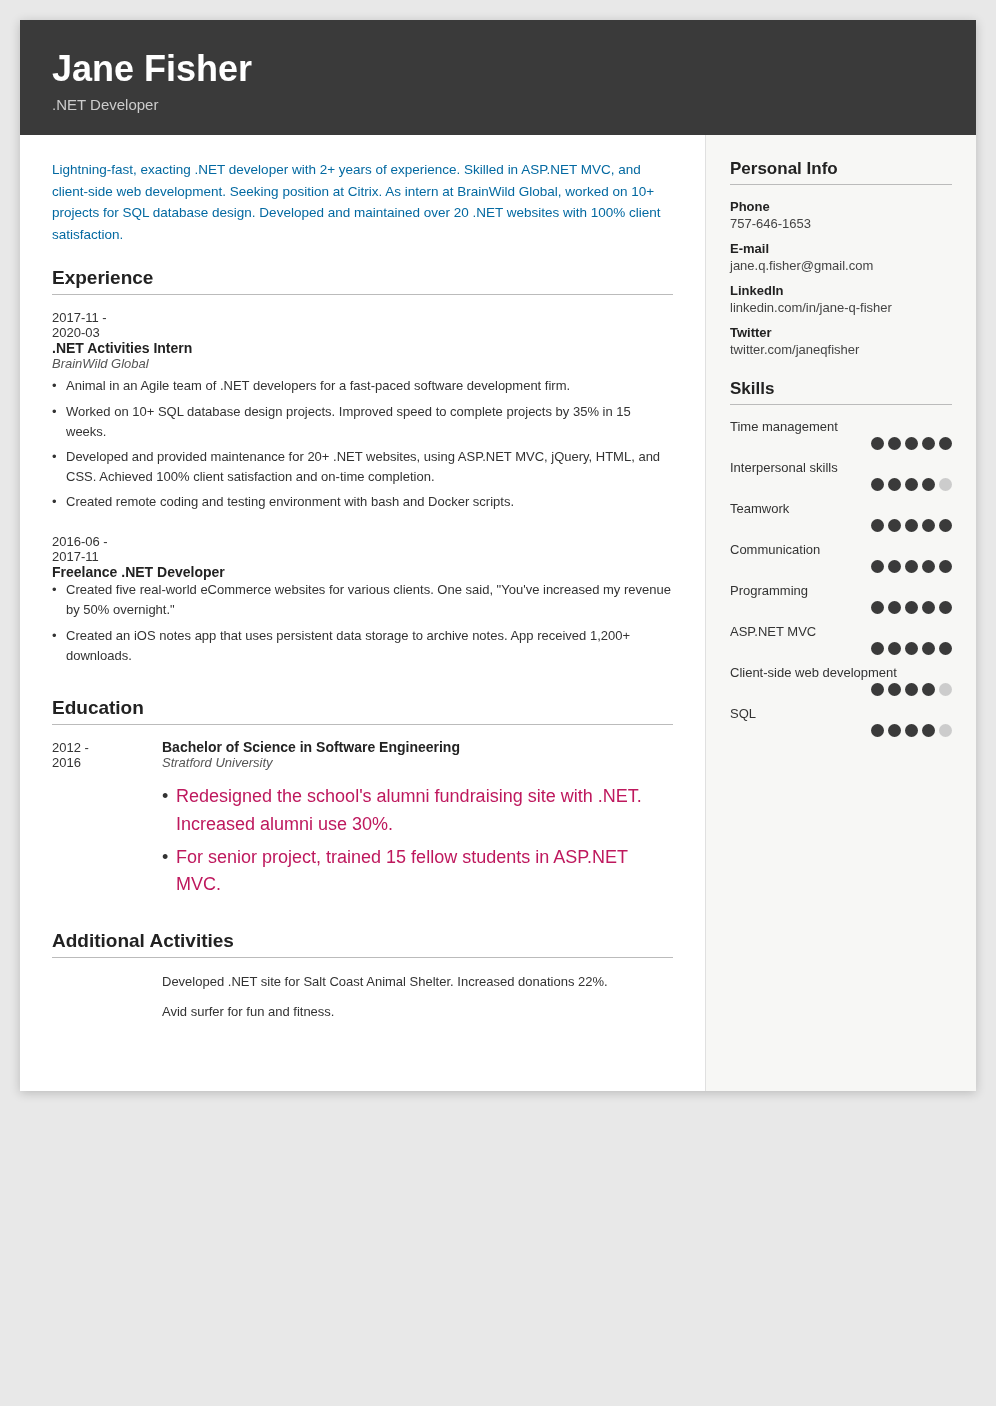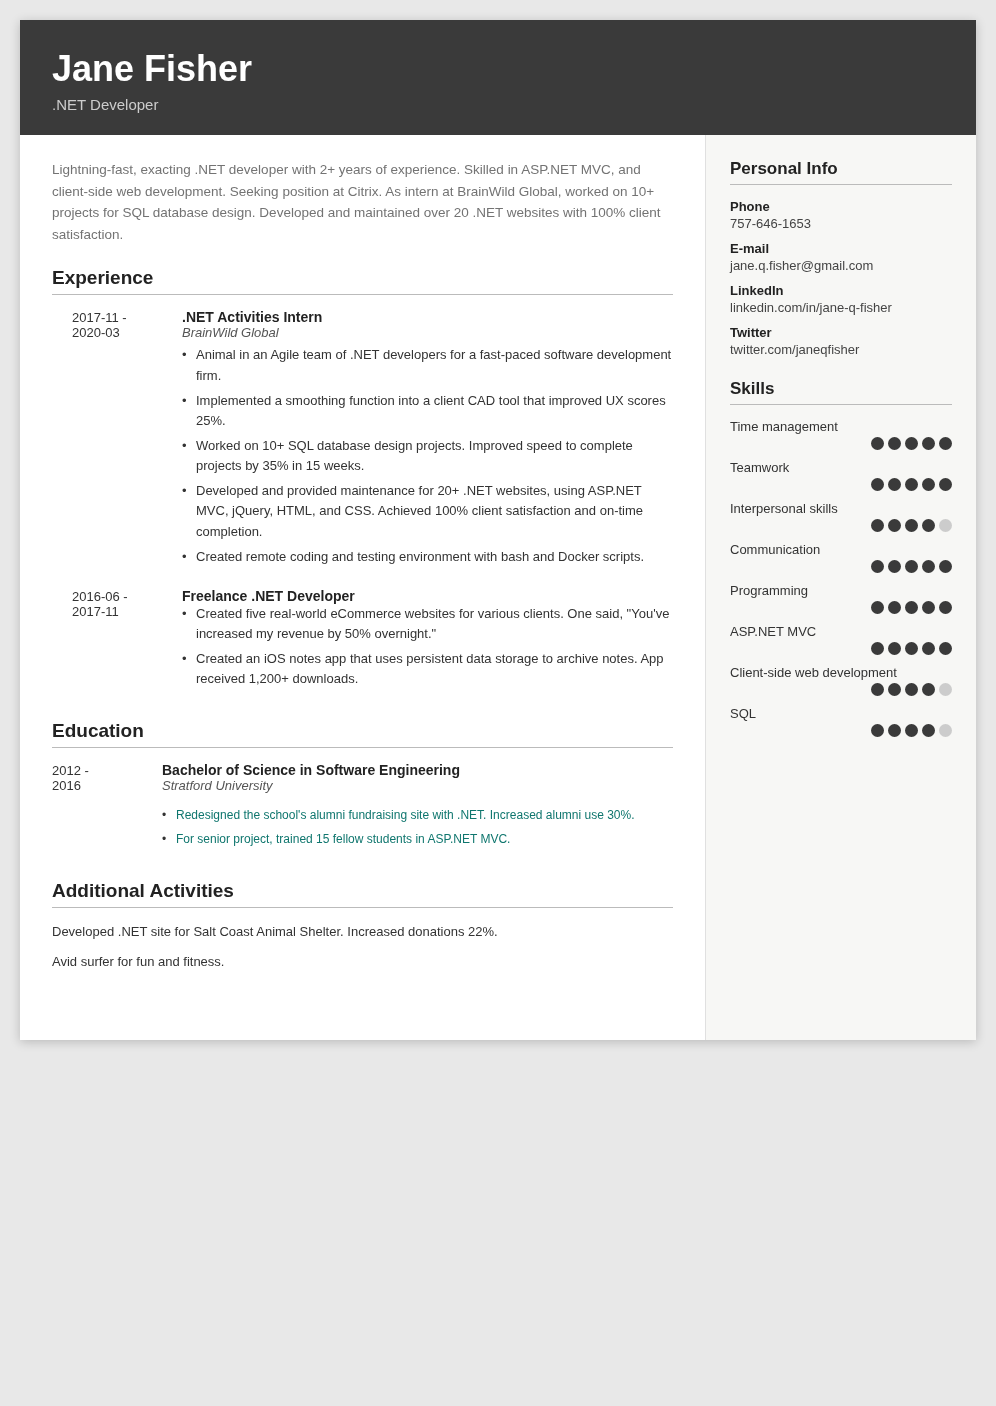--- a/index.html
+++ b/index.html
@@ -41,40 +41,39 @@
       padding: 24px 32px 32px 32px;
       border-right: 1px solid #e0e0e0;
     }
     .sidebar {
       width: 270px;
       padding: 24px 24px 32px 24px;
       background: #f7f7f5;
     }
     .summary {
       font-size: 13.5px;
-      color: #737373;
+      color: #0369a1;
       line-height: 1.6;
       margin-bottom: 22px;
     }
     .section-title {
       font-size: 19px;
       font-weight: bold;
       color: #222;
       border-bottom: 1px solid #bbb;
       padding-bottom: 5px;
       margin-bottom: 14px;
     }
     .section {
       margin-bottom: 26px;
     }
     .exp-row {
       display: flex;
-      flex-direction: row;
+      flex-direction: column;
       margin-bottom: 16px;
-      margin-left: 20px;
     }
     .exp-dates {
       width: 110px;
       min-width: 110px;
       font-size: 13px;
       color: #333;
       padding-top: 1px;
     }
     .exp-content {
       flex: 1;
@@ -132,36 +131,36 @@
       font-size: 13px;
       color: #555;
       font-style: italic;
       margin-bottom: 13px;
     }
     .edu-bullets {
       list-style: none;
       padding: 0;
     }
     .edu-bullets li {
-      font-size: 12px;
-      color: #0f766e;
+      font-size: 18px;
+      color: #be185d;
       line-height: 1.55;
       margin-bottom: 5px;
       padding-left: 14px;
       position: relative;
     }
     .edu-bullets li::before {
       content: "•";
       position: absolute;
       left: 0;
       color: #333;
     }
     .activities-row {
       display: flex;
-      flex-direction: column;
+      flex-direction: row;
     }
     .activities-indent {
       width: 110px;
       min-width: 110px;
     }
     .activities-content {
       flex: 1;
     }
     .activity-item {
       font-size: 13px;
@@ -240,21 +239,20 @@
         <div class="exp-row">
           <div class="exp-dates">
             <span style="white-space:pre-line;font-size:13px;color:#333;">2017-11 -
 2020-03</span>
           </div>
           <div class="exp-content">
             <div class="exp-job-title">.NET Activities Intern</div>
             <div class="exp-company">BrainWild Global</div>
             <ul class="exp-bullets">
               <li>Animal in an Agile team of .NET developers for a fast-paced software development firm.</li>
-              <li>Implemented a smoothing function into a client CAD tool that improved UX scores 25%.</li>
               <li>Worked on 10+ SQL database design projects. Improved speed to complete projects by 35% in 15 weeks.</li>
               <li>Developed and provided maintenance for 20+ .NET websites, using ASP.NET MVC, jQuery, HTML, and CSS. Achieved 100% client satisfaction and on-time completion.</li>
               <li>Created remote coding and testing environment with bash and Docker scripts.</li>
             </ul>
           </div>
         </div>
 
         <div class="exp-row">
           <div class="exp-dates">
             <span style="white-space:pre-line;font-size:13px;color:#333;">2016-06 -
@@ -324,37 +322,37 @@
               <div class="skill-name">Time management</div>
               <div class="skill-dots">
                 <div class="dot dot-filled"></div>
                 <div class="dot dot-filled"></div>
                 <div class="dot dot-filled"></div>
                 <div class="dot dot-filled"></div>
                 <div class="dot dot-filled"></div>
               </div>
             </div>
             <div class="skill-row">
+              <div class="skill-name">Interpersonal skills</div>
+              <div class="skill-dots">
+                <div class="dot dot-filled"></div>
+                <div class="dot dot-filled"></div>
+                <div class="dot dot-filled"></div>
+                <div class="dot dot-filled"></div>
+                <div class="dot dot-empty"></div>
+              </div>
+            </div>
+            <div class="skill-row">
               <div class="skill-name">Teamwork</div>
               <div class="skill-dots">
                 <div class="dot dot-filled"></div>
                 <div class="dot dot-filled"></div>
                 <div class="dot dot-filled"></div>
                 <div class="dot dot-filled"></div>
                 <div class="dot dot-filled"></div>
-              </div>
-            </div>
-            <div class="skill-row">
-              <div class="skill-name">Interpersonal skills</div>
-              <div class="skill-dots">
-                <div class="dot dot-filled"></div>
-                <div class="dot dot-filled"></div>
-                <div class="dot dot-filled"></div>
-                <div class="dot dot-filled"></div>
-                <div class="dot dot-empty"></div>
               </div>
             </div>
             <div class="skill-row">
               <div class="skill-name">Communication</div>
               <div class="skill-dots">
                 <div class="dot dot-filled"></div>
                 <div class="dot dot-filled"></div>
                 <div class="dot dot-filled"></div>
                 <div class="dot dot-filled"></div>
                 <div class="dot dot-filled"></div>

